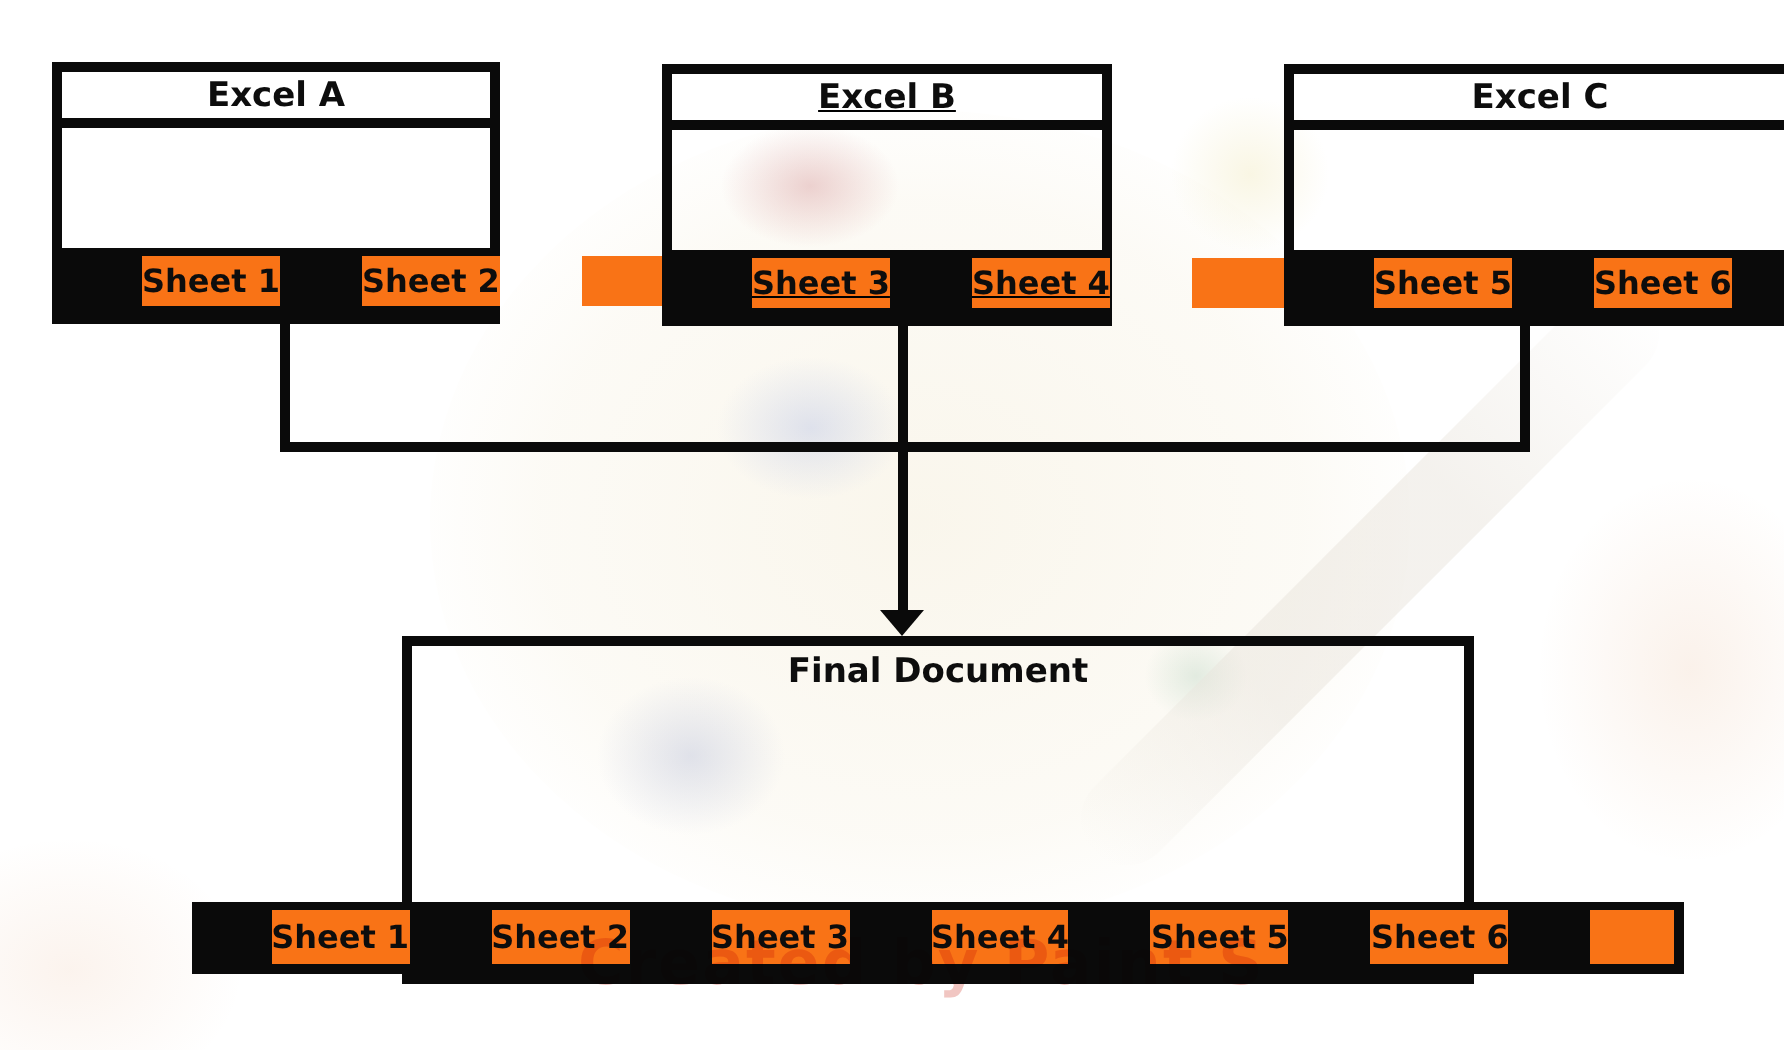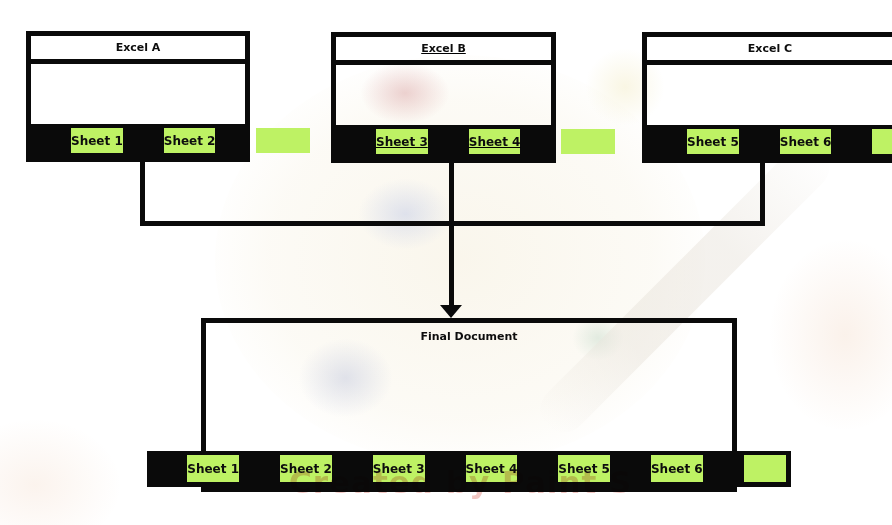--- a/index.html
+++ b/index.html
@@ -49,36 +49,36 @@
     display: flex; flex-direction: column;
     box-sizing: border-box;
     background: transparent;
   }
   .box-a { left: 26px;  top: 31px; width: 224px; height: 131px; }
   .box-b { left: 331px; top: 32px; width: 225px; height: 131px; text-decoration: underline; }
   .box-c { left: 642px; top: 32px; width: 256px; height: 131px; text-align: center; }
 
   .box-header {
     height: 23px; display: flex; align-items: center; justify-content: center;
-    font-size: 11px; font-weight: bold; color: #0d0d0d;
+    font-size: 17px; font-weight: bold; color: #0d0d0d;
   }
   .box-divider { height: 5px; background: #0a0a0a; flex: 0 0 auto; }
   .box-body { flex: 1 1 auto; }
 
   .tab-strip {
     flex: 0 0 auto;
     background: #0a0a0a;
     display: flex; gap: 5px;
     padding: 4px;
     height: 25px;
   }
   .tab {
-    background: #bef264;
+    background: #f97316;
     display: flex; align-items: center; justify-content: center;
-    font-size: 12px; font-weight: bold; color: #0d0d0d;
+    font-size: 16px; font-weight: bold; color: #0d0d0d;
     flex: 1 1 auto;
     white-space: nowrap;
     margin-left: 36px;
   }
   .tab-empty { flex: 0 0 auto; width: 54px; }
 
   .final-doc { left: 201px; top: 318px; width: 536px; height: 174px; align-items: center; }
   .final-doc .box-header { height: 26px; }
   .final-doc .tab-strip { height: 27px; padding: 4px 5px 5px 4px; }
   .final-doc .tab-empty { width: 42px; }

